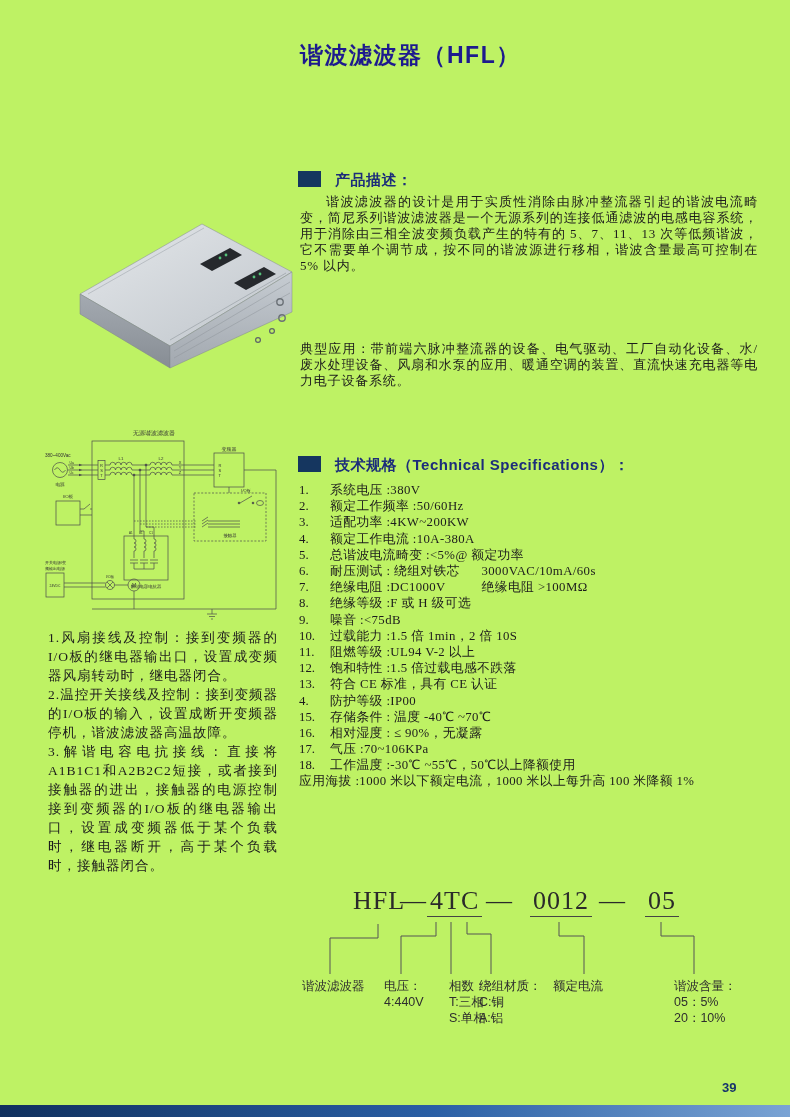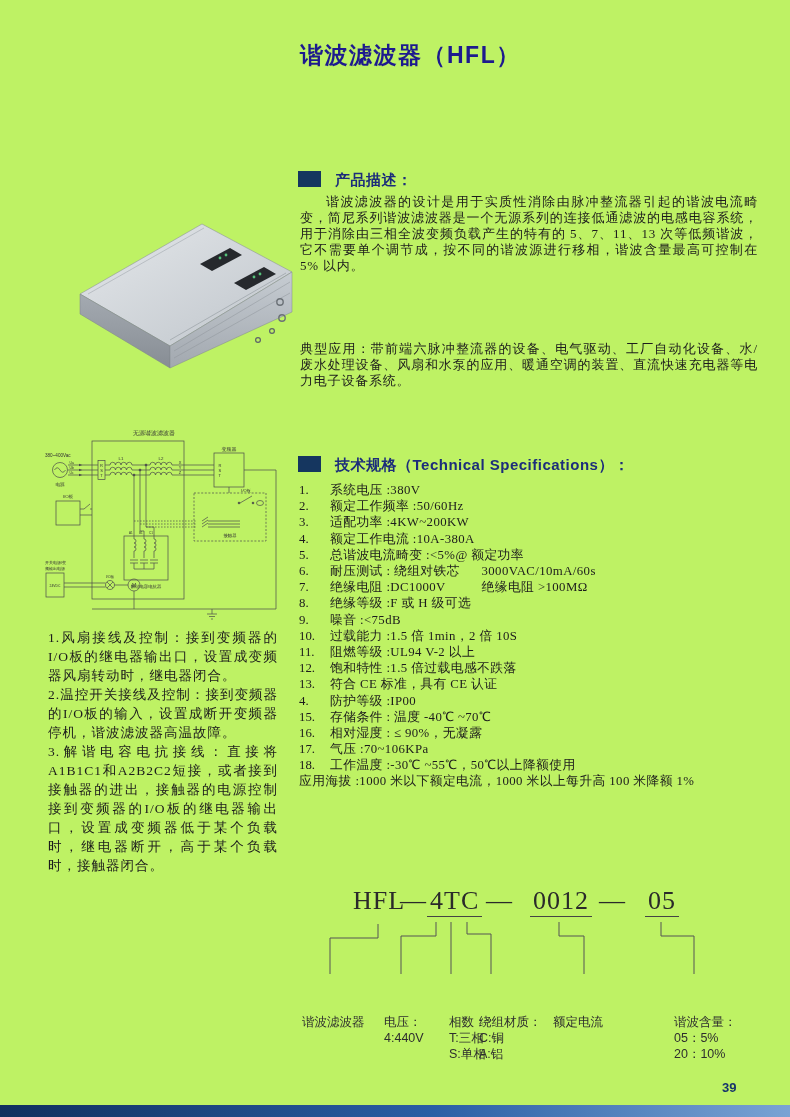--- a/index.html
+++ b/index.html
@@ -36,21 +36,21 @@
   .spec-num { width:31px; flex:none; }
   .spec-txt { flex:1; white-space:pre-wrap; letter-spacing:.4px; }
   .altitude { position:absolute; left:299px; top:773px; width:472px;
     font-size:12.8px; line-height:16.2px; white-space:pre-wrap; letter-spacing:.4px; }
   .mc { position:absolute; left:300px; top:886px; width:460px; height:175px; }
   .mc-seg { position:absolute; top:0; font-family:"Liberation Serif", serif;
     font-size:26px; color:#2a2a2a; letter-spacing:1px; }
   .mc-seg.u { border-bottom:1.5px solid #444; padding:0 3px; }
   .mc-svg { position:absolute; left:0; top:0; }
   .mc-label { position:absolute; top:92px; font-family:"Liberation Sans", sans-serif;
-    font-size:12.5px; line-height:16px; color:#2e2e2e; white-space:nowrap;margin-top:36px; }
+    font-size:12.5px; line-height:16px; color:#2e2e2e; white-space:nowrap; }
   .pagenum { position:absolute; left:722px; top:1080px;
     font-family:"Liberation Sans", sans-serif; font-weight:bold;
     font-size:13px; color:#17356b; }
   .bottom-bar { position:absolute; left:0; bottom:0; width:790px; height:12px;
     background:linear-gradient(90deg,#10305e 0%,#2a5fa5 55%,#7aa3d4 100%); }
 </style>
 </head>
 <body>
 
 <div class="page">

